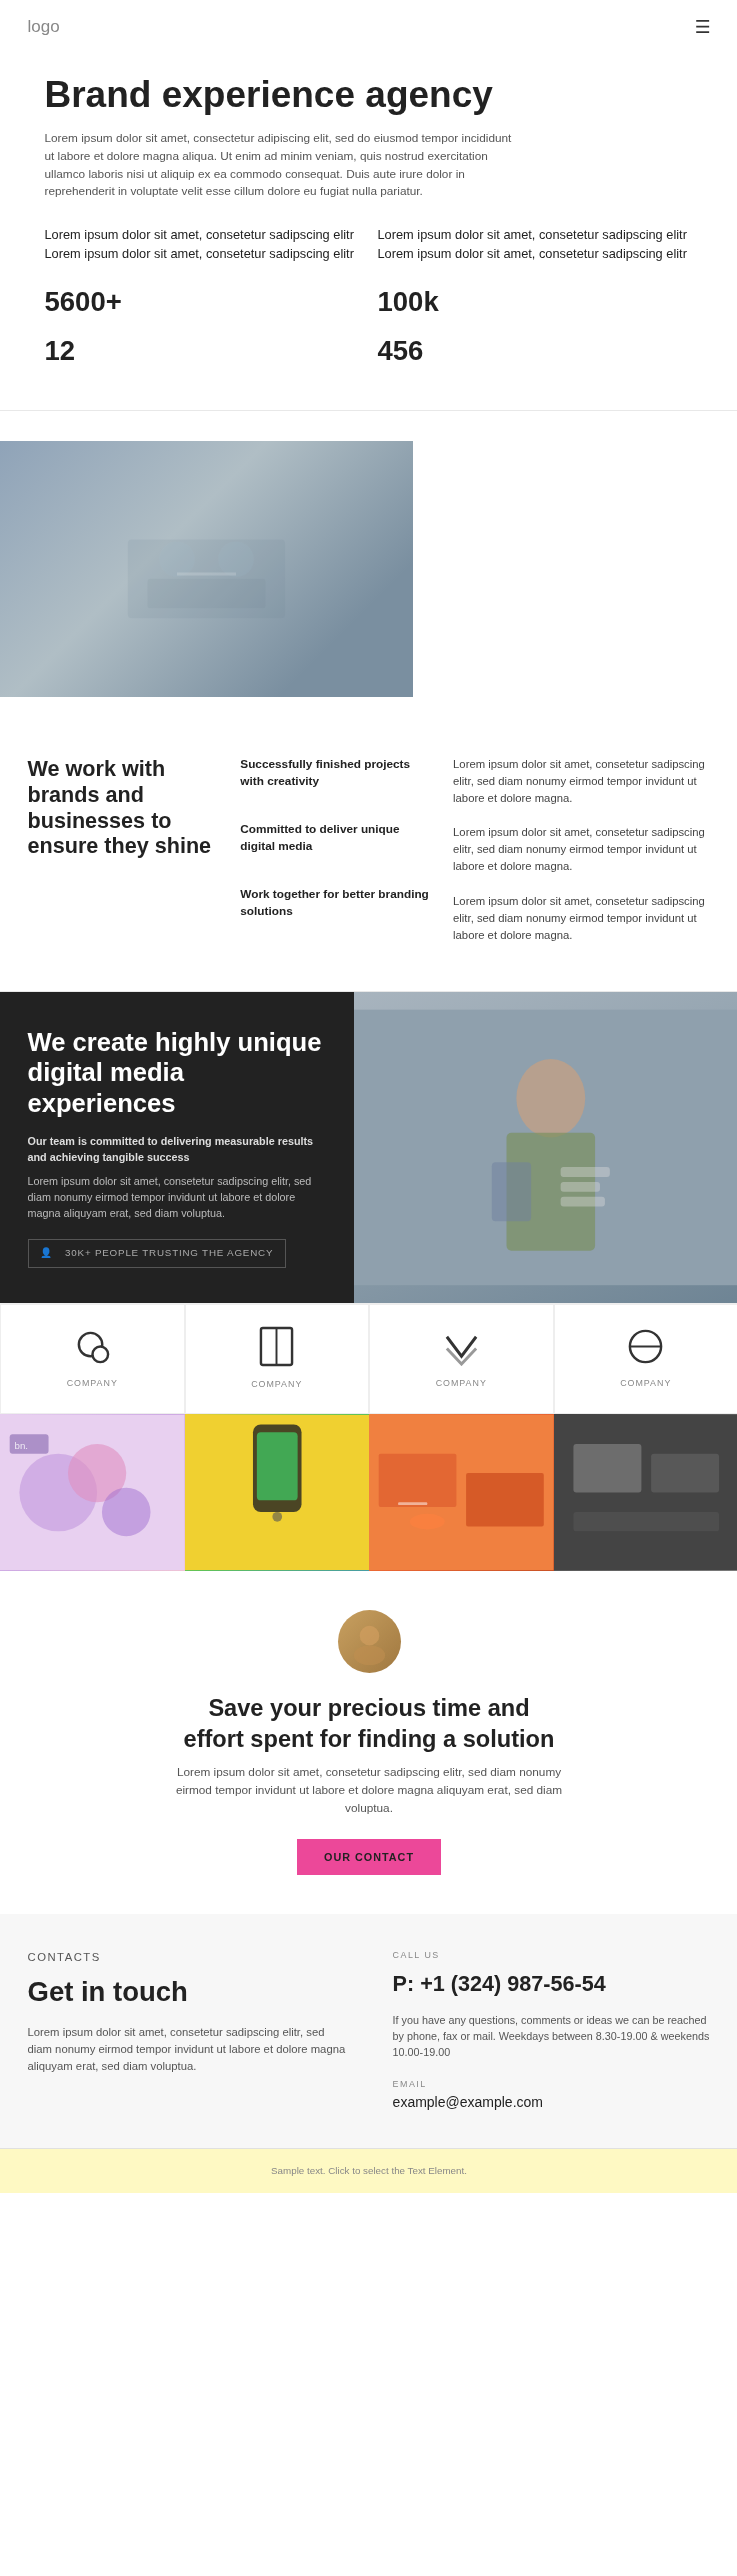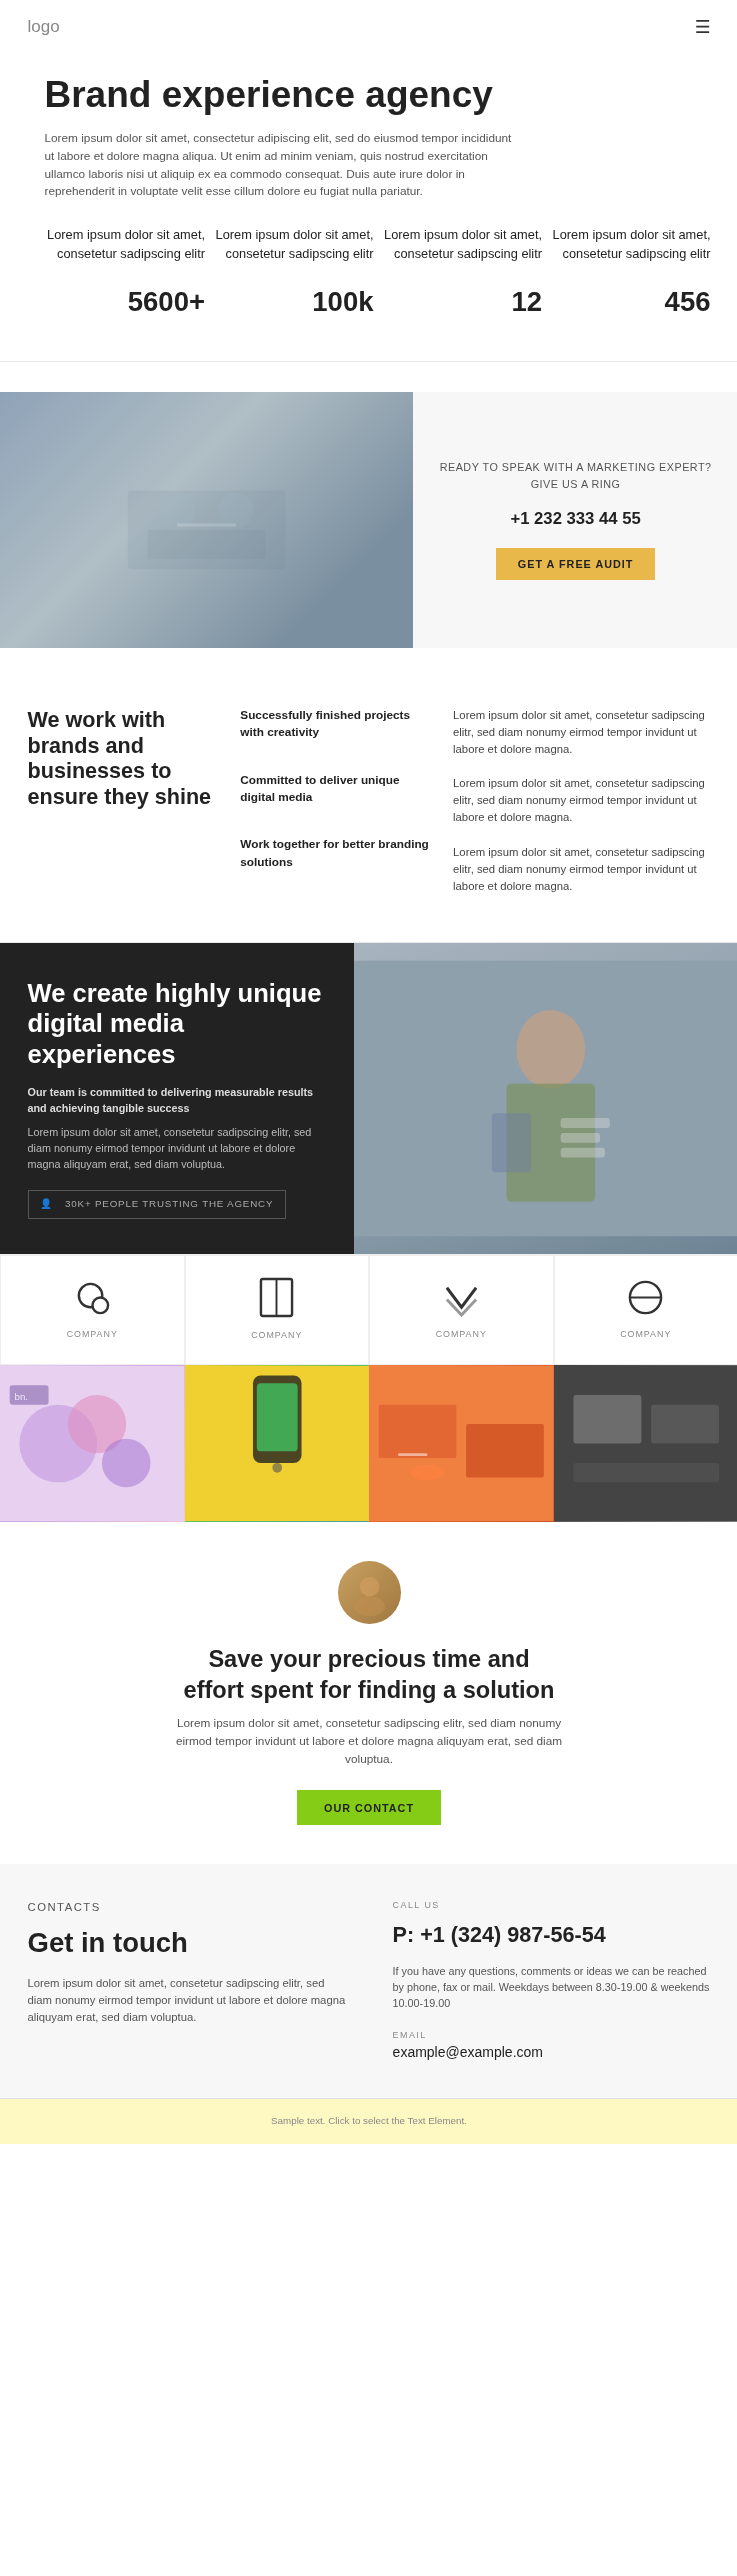--- a/index.html
+++ b/index.html
@@ -37,24 +37,23 @@
     .hero-desc {
       font-size: 11.8px;
       color: #555;
       max-width: 472px;
       margin-bottom: 23.6px;
     }
 
     
     .stats-cols {
       display: grid;
-      grid-template-columns: repeat(4, 1fr);
-      gap: 8px;
+      grid-template-columns: repeat(2, 1fr);
+      gap: 0;
       margin-bottom: 9.8px;
-      text-align: right;
     }
     .stat-number {
       font-size: 27.5px;
       font-weight: 700;
       margin-top: 7.9px;
       display: block;
     }
 
     
     .divider { border: none; border-top: 1px solid #e8e8e8; margin: 0 0 0 0; }
@@ -151,21 +150,20 @@
     .mission-right .item p {
       font-size: 11.3px;
       color: #444;
       line-height: 1.5;
     }
 
     
     .digital-section {
       display: flex;
       min-height: 275px;
-      justify-content: flex-end;
     }
     .digital-left {
       width: 48%;
       background: #222;
       padding: 35px 27.5px;
       color: #fff;
     }
     .digital-left h2 {
       font-size: 25.6px;
       font-weight: 700;
@@ -268,21 +266,21 @@
       margin: 0 auto 10px;
       line-height: 1.3;
     }
     .cta-section .cta-desc {
       font-size: 11.8px;
       color: #555;
       max-width: 393px;
       margin: 0 auto 21.6px;
     }
     .our-contact-btn {
-      background: #84cc16;
+      background: #ec4899;
       color: #222;
       border: none;
       padding: 11.8px 27.5px;
       font-size: 10.8px;
       font-weight: 700;
       letter-spacing: 1px;
       text-transform: uppercase;
       cursor: pointer;
     }
 
@@ -405,25 +403,20 @@
     <div class="big-image-placeholder">
 
       <svg width="177" height="118" viewBox="0 0 180 120" fill="none" xmlns="http://www.w3.org/2000/svg">
         <rect x="10" y="30" width="160" height="80" rx="4" fill="#6a8090" opacity="0.4"></rect>
         <circle cx="60" cy="50" r="18" fill="#8faabb" opacity="0.6"></circle>
         <circle cx="120" cy="50" r="18" fill="#8faabb" opacity="0.6"></circle>
         <rect x="30" y="70" width="120" height="30" rx="3" fill="#5a7080" opacity="0.4"></rect>
         <line x1="60" y1="65" x2="120" y2="65" stroke="#fff" stroke-width="3" opacity="0.5"></line>
       </svg>
     </div>
-  </div>
-  <div class="contact-panel">
-    <p class="ready-text">READY TO SPEAK WITH A MARKETING EXPERT? GIVE US A RING</p>
-    <p class="phone">+1 232 333 44 55</p>
-    <button class="audit-btn">GET A FREE AUDIT</button>
   </div>
 </div>
 
 <section class="mission-section">
   <div class="mission-left">
     <h2>We work with brands and businesses to ensure they shine</h2>
   </div>
   <div class="mission-middle">
     <div class="item">
       <h4>Successfully finished projects with creativity</h4>

